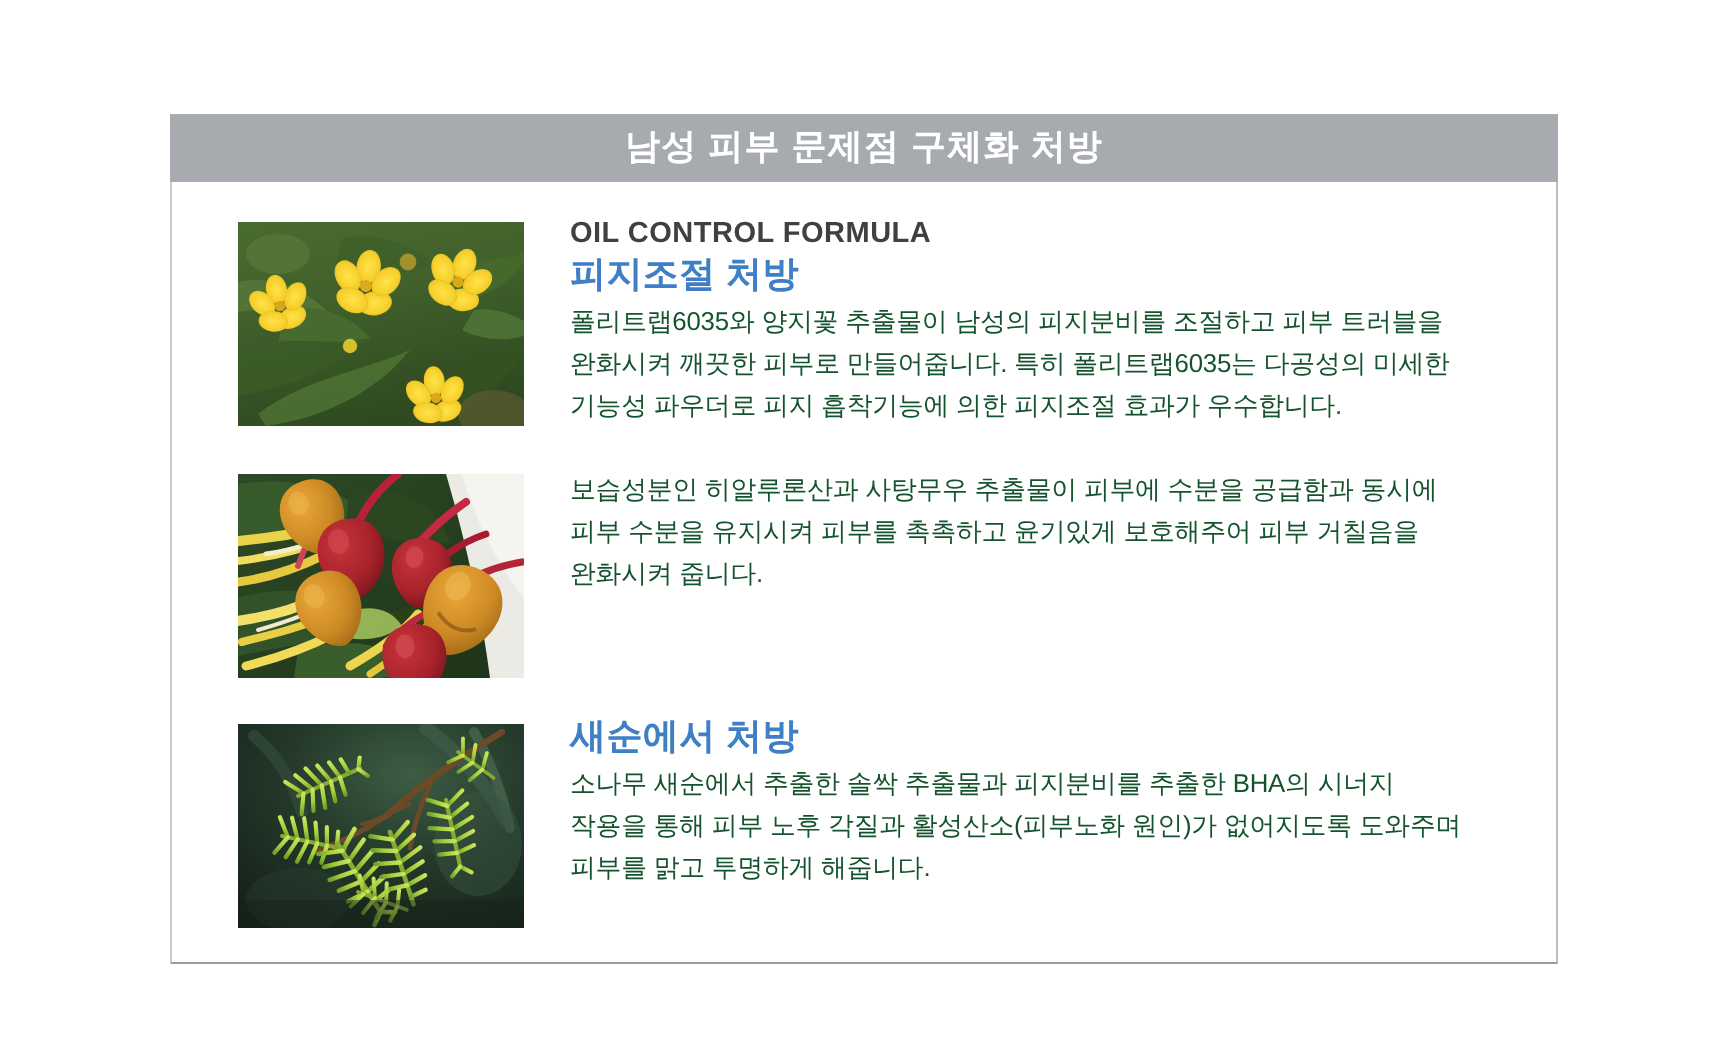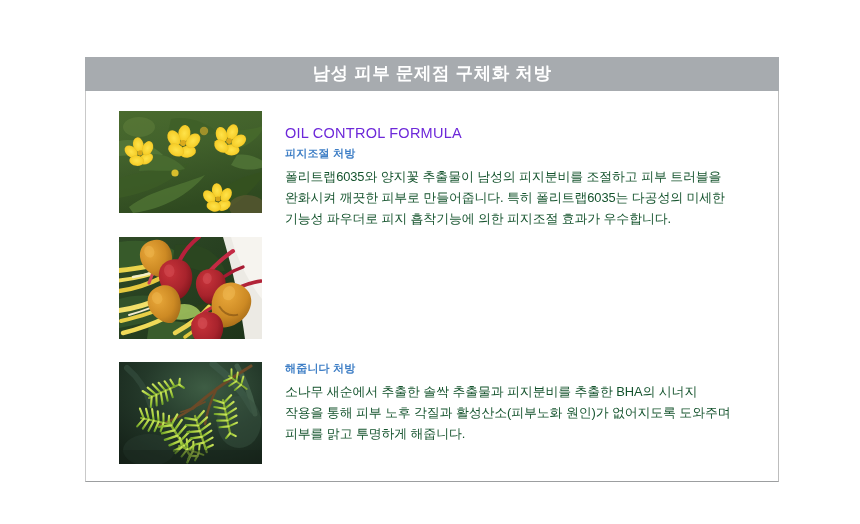--- a/index.html
+++ b/index.html
@@ -95,32 +95,32 @@
   }
 
   .section-text {
     position: absolute;
     left: 199px;
     top: -3px;
     width: 478px;
   }
 
   .heading-en {
-    color: #6d28d9;
+    color: #404040;
     font-size: 14.5px;
-    font-weight: normal;
+    font-weight: bold;
     letter-spacing: 0.25px;
     line-height: 19px;
-    margin: 16px 0 1px 0;
+    margin: 0 0 1px 0;
     white-space: nowrap;
   }
 
   .heading-ko {
     color: #3f7fc6;
-    font-size: 11px;
+    font-size: 18px;
     font-weight: bold;
     letter-spacing: 0.2px;
     line-height: 19px;
     margin: 0 0 3px 0;
     white-space: nowrap;
   }
 
   .body-text {
     color: #14532d;
     font-size: 12.9px;
@@ -312,20 +312,23 @@
 
               <g transform="translate(88,88) rotate(-4) scale(1.08)">
                 <path d="M0 -12 C12 -12 17 -2 14 8 C11 17 4 23 0 23 C-4 23 -11 17 -14 8 C-17 -2 -12 -12 0 -12 Z" fill="url(#beetred)"></path>
                 <ellipse cx="-4" cy="-2" rx="4.5" ry="5.5" fill="#e0646a" opacity="0.4"></ellipse>
               </g>
             </g>
           </svg>
         </div>
 
         <div class="section-text">
+          <p class="body-text">보습성분인 히알루론산과 사탕무우 추출물이 피부에 수분을 공급함과 동시에
+피부 수분을 유지시켜 피부를 촉촉하고 윤기있게 보호해주어 피부 거칠음을
+완화시켜 줍니다.</p>
         </div>
       </div>
 
       <div class="section" data-index="2">
 
         <div class="thumb">
           <svg viewBox="0 0 143 102" preserveAspectRatio="none">
             <defs>
               <radialGradient id="pinebg" cx="0.6" cy="0.25" r="0.95">
                 <stop offset="0%" stop-color="#3e5d44"></stop>
@@ -476,21 +479,21 @@
                     <path d="M21 0 L20 8"></path>
                 </g>
               </g>
             </g>
 
             <rect x="0" y="88" width="143" height="14" fill="#16231a" opacity="0.45"></rect>
           </svg>
         </div>
 
         <div class="section-text">
-          <p class="heading-ko">해줍니다 처방</p>
+          <p class="heading-ko">새순에서 처방</p>
           <p class="body-text">소나무 새순에서 추출한 솔싹 추출물과 피지분비를 추출한 BHA의 시너지
 작용을 통해 피부 노후 각질과 활성산소(피부노화 원인)가 없어지도록 도와주며
 피부를 맑고 투명하게 해줍니다.</p>
         </div>
       </div>
 
     </div>
   </div>
 </div>
 

